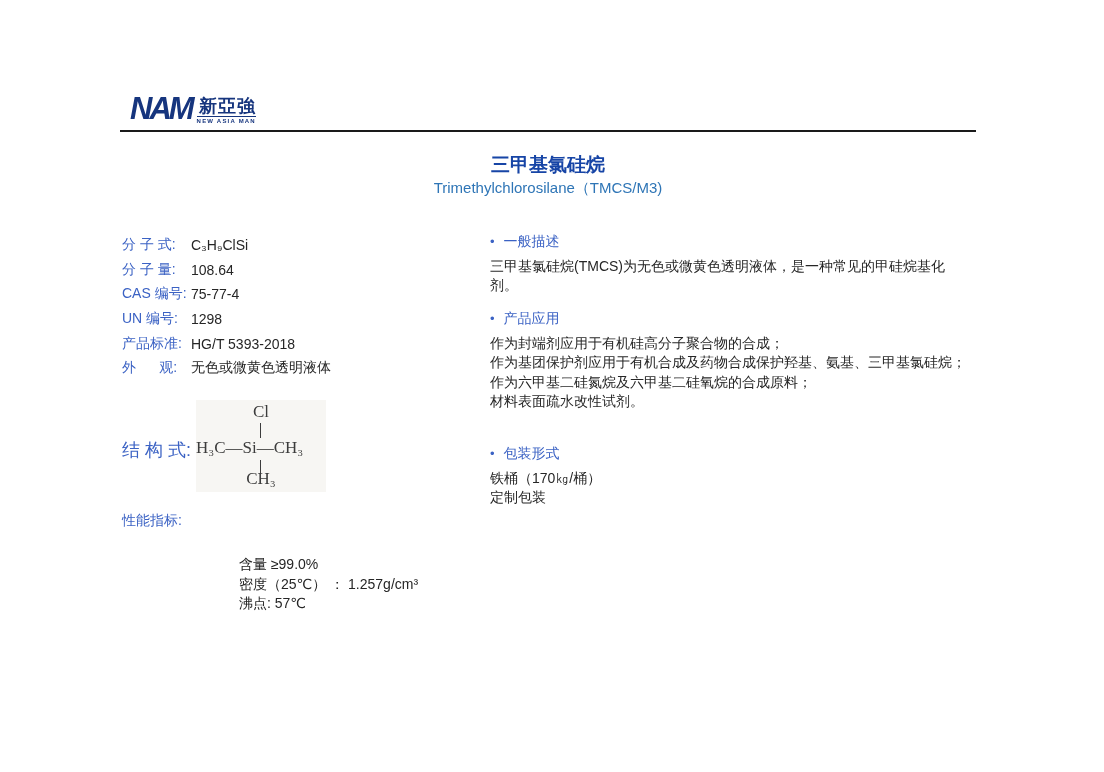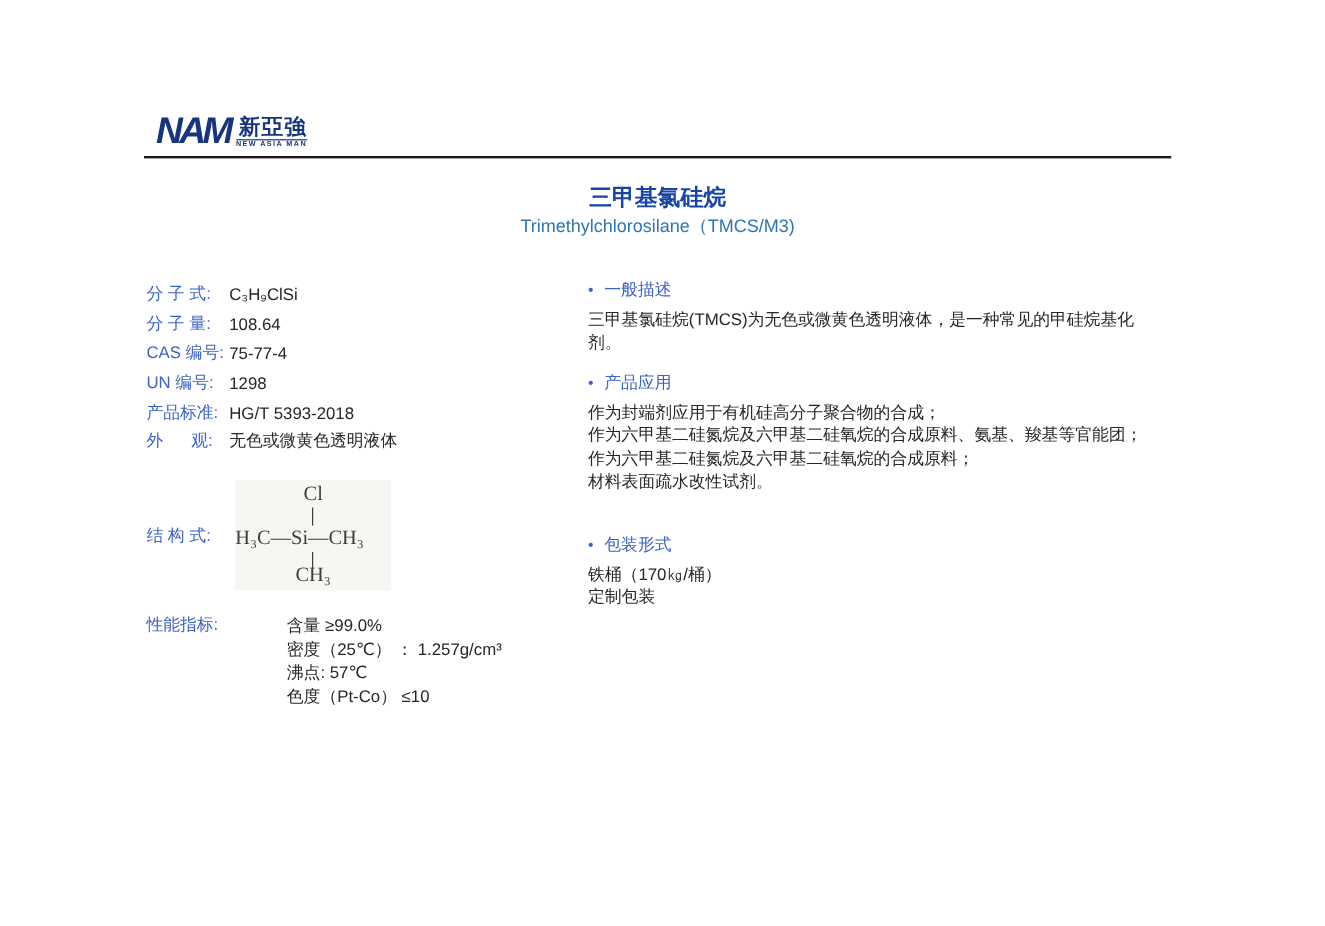--- a/index.html
+++ b/index.html
@@ -116,21 +116,21 @@
   .prop-value {
     color: var(--text_dark);
     margin-left: 5px;
   }
 
   
   .structure-label {
     position: absolute;
     left: 122px;
     top: 438px;
-    font-size: 14px;
+    font-size: 18px;
     color: var(--label_blue);
   }
   .structure-box {
     position: absolute;
     left: 196px;
     top: 400px;
     width: 130px;
     height: 92px;
     background: var(--structure_bg);
     font-family: "Liberation Serif", "DejaVu Serif", serif;
@@ -180,21 +180,21 @@
     top: 512px;
     display: flex;
     font-size: 14px;
     gap: 48px;
   }
   .specs-label {
     color: var(--label_blue);
     width: 64px;
     flex: 0 0 64px;
   }
-  .specs-items { margin-left: 5px; }
+  .specs-items { margin-left: 5px; margin-top: 43px; }
   .specs-items .spec-line {
     line-height: 19.6px;
     white-space: pre;
   }
 
   
   .section {
     position: absolute;
     left: 490px;
     width: 478px;
@@ -291,21 +291,21 @@
     </div>
     <div class="section-line">三甲基氯硅烷(TMCS)为无色或微黄色透明液体，是一种常见的甲硅烷基化剂。</div>
   </div>
 
   <div class="section section-apps">
     <div class="section-header">
       <span class="section-bullet">•</span>
       <span>产品应用</span>
     </div>
     <div class="section-line">作为封端剂应用于有机硅高分子聚合物的合成；</div>
-    <div class="section-line">作为六甲基二硅氮烷及六甲基二硅氧烷的合成原料、氨基、羧基等官能团；</div>
+    <div class="section-line">作为基团保护剂应用于有机合成及药物合成保护羟基、氨基、三甲基氯硅烷；</div>
     <div class="section-line">作为六甲基二硅氮烷及六甲基二硅氧烷的合成原料；</div>
     <div class="section-line">材料表面疏水改性试剂。</div>
   </div>
 
   <div class="section section-packing">
     <div class="section-header">
       <span class="section-bullet">•</span>
       <span>包装形式</span>
     </div>
     <div class="section-line">铁桶（170㎏/桶）</div>

